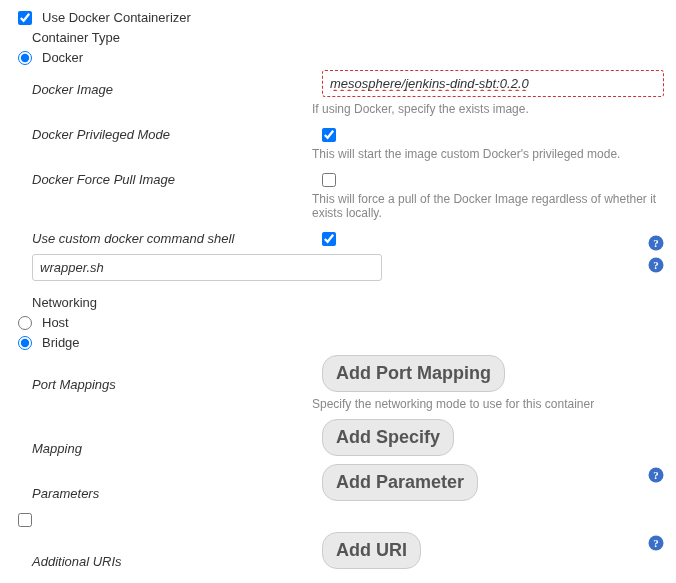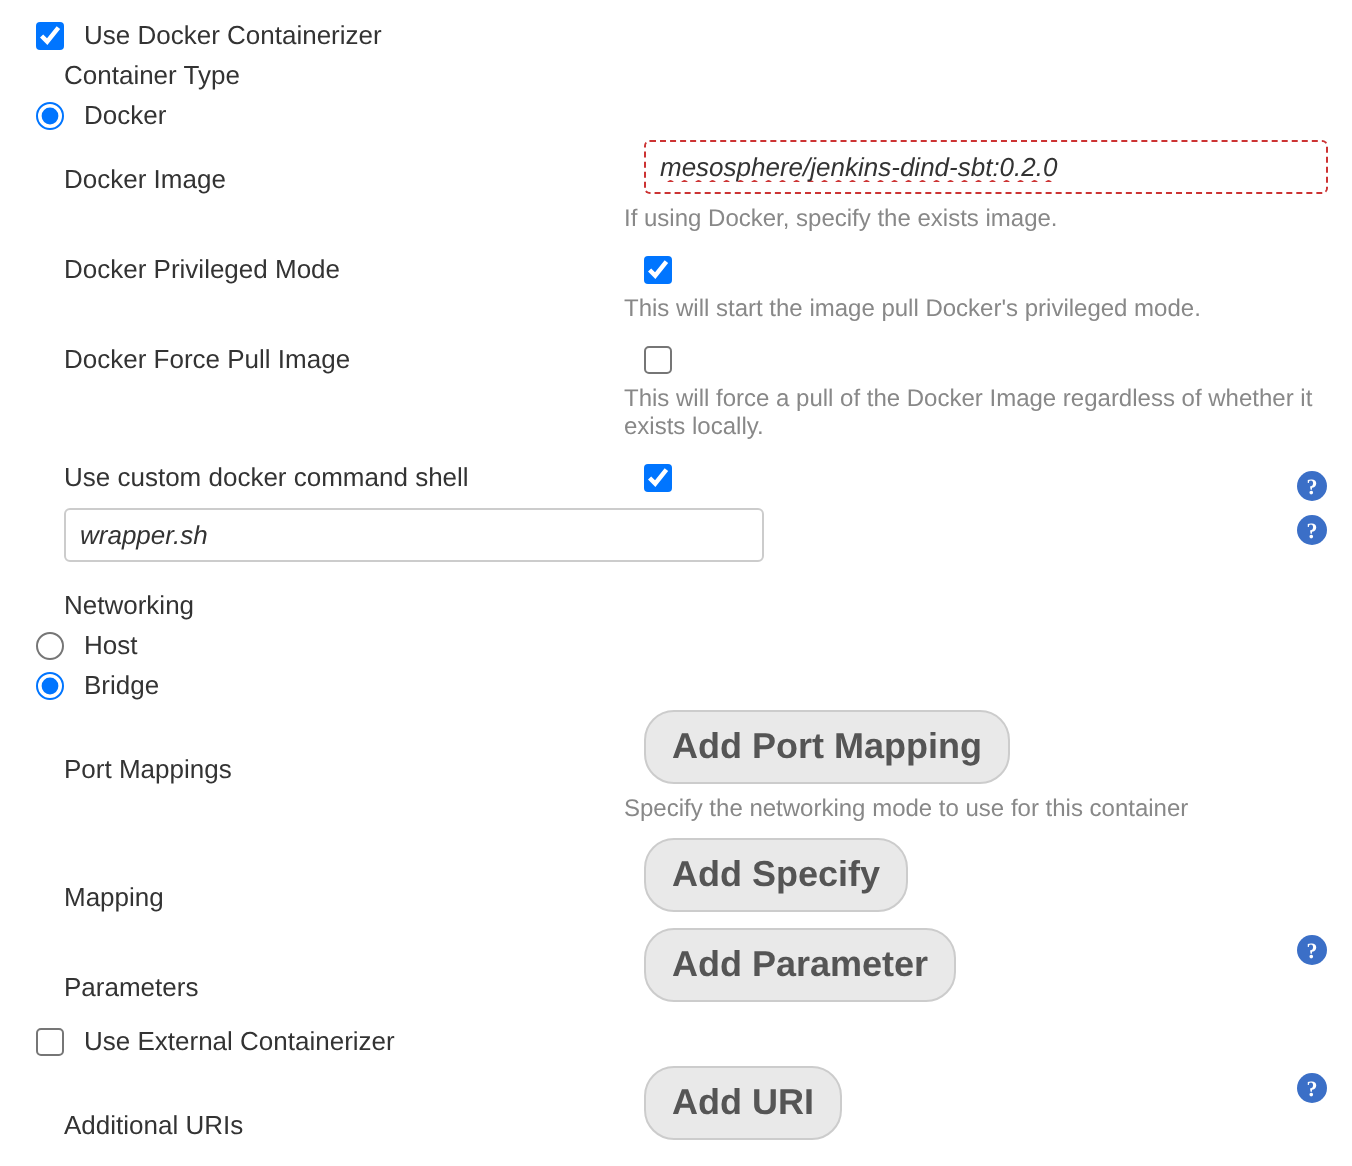--- a/index.html
+++ b/index.html
@@ -8,21 +8,21 @@
     font-size: 13px;
     color: #333;
     margin: 0;
     padding: 10px 12px;
     background: #fff;
   }
   .row { display: flex; align-items: flex-end; margin-bottom: 5px; }
   .row.mt { margin-top: 8px; }
   .indent1 { padding-left: 6px; }
   .indent2 { padding-left: 20px; }
-  .label-col { flex: 0 0 290px; display: flex; align-items: center; gap: 6px; padding-top: 3px; }
+  .label-col { flex: 0 0 290px; display: flex; align-items: center; gap: 6px; padding-top: 3px; font-style: italic; }
   .ctrl-col { flex: 1 1 auto; display: flex; align-items: center; position: relative; }
   .full-col { flex: 1 1 auto; display: flex; align-items: center; gap: 6px; }
   .label-text { color: #333; }
   input[type="text"] {
     width: 100%;
     max-width: 350px;
     padding: 5px 7px;
     border: 1px solid #ccc;
     border-radius: 3px;
     font-size: 13px;
@@ -92,21 +92,21 @@
 <div class="sub-block hint">If using Docker, specify the exists image.</div>
 
 <div class="row indent2">
   <div class="label-col">
     <span class="label-text">Docker Privileged Mode</span>
   </div>
   <div class="ctrl-col">
     <input type="checkbox" checked="" style="">
   </div>
 </div>
-<div class="sub-block hint">This will start the image pull Docker's privileged mode.</div>
+<div class="sub-block hint">This will start the image custom Docker's privileged mode.</div>
 
 <div class="row indent2">
   <div class="label-col">
     <span class="label-text">Docker Force Pull Image</span>
   </div>
   <div class="ctrl-col">
     <input type="checkbox" style="">
   </div>
 </div>
 <div class="sub-block hint" style="max-width:350px;">This will force a pull of the Docker Image regardless of whether it exists locally.</div>
@@ -184,21 +184,20 @@
           <circle cx="8" cy="8" r="7.5" fill="#3b6fc7"></circle>
           <text x="8" y="12" text-anchor="middle" font-size="11" font-weight="bold" fill="#fff" font-family="serif">?</text>
         </svg>
     </span>
   </div>
 </div>
 
 <div class="row indent1" style="margin-top:12px;">
   <div class="full-col">
     <input type="checkbox" style="">
-    <span class="label-text">Use External Containerizer</span>
   </div>
 </div>
 
 <div class="row indent2">
   <div class="label-col">
     <span class="label-text">Additional URIs</span>
   </div>
   <div class="ctrl-col">
     <button class="btn">Add URI</button>
     <span class="help-icon">

